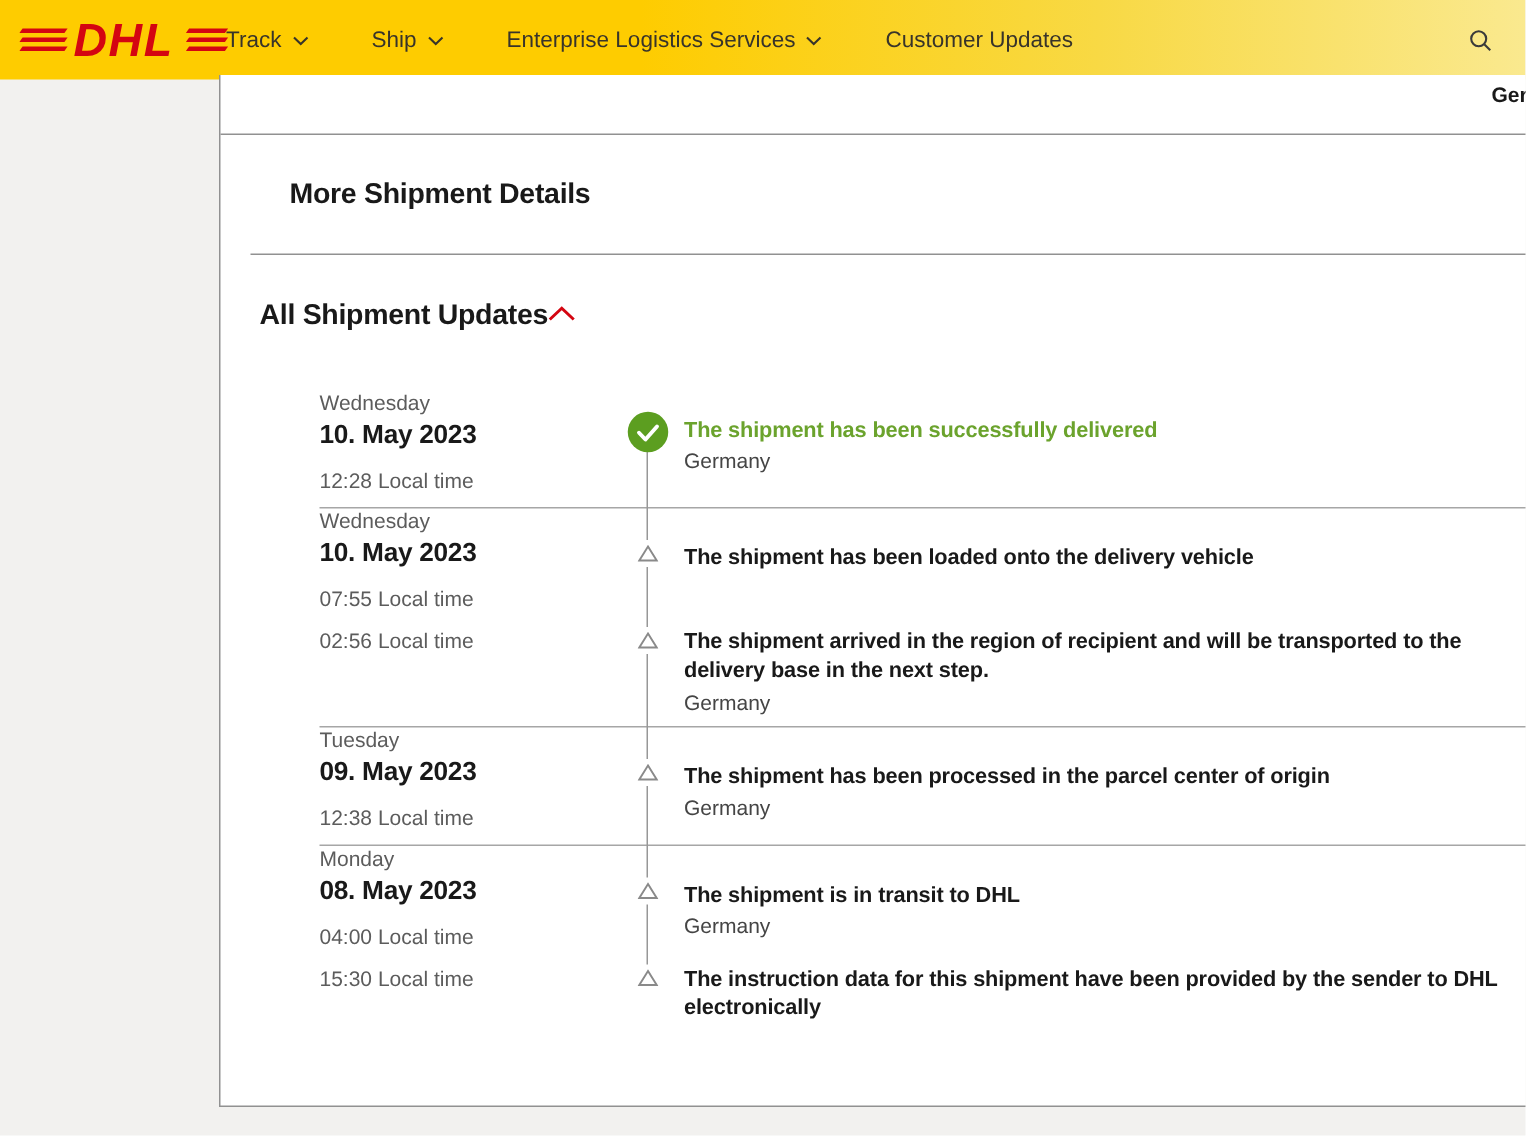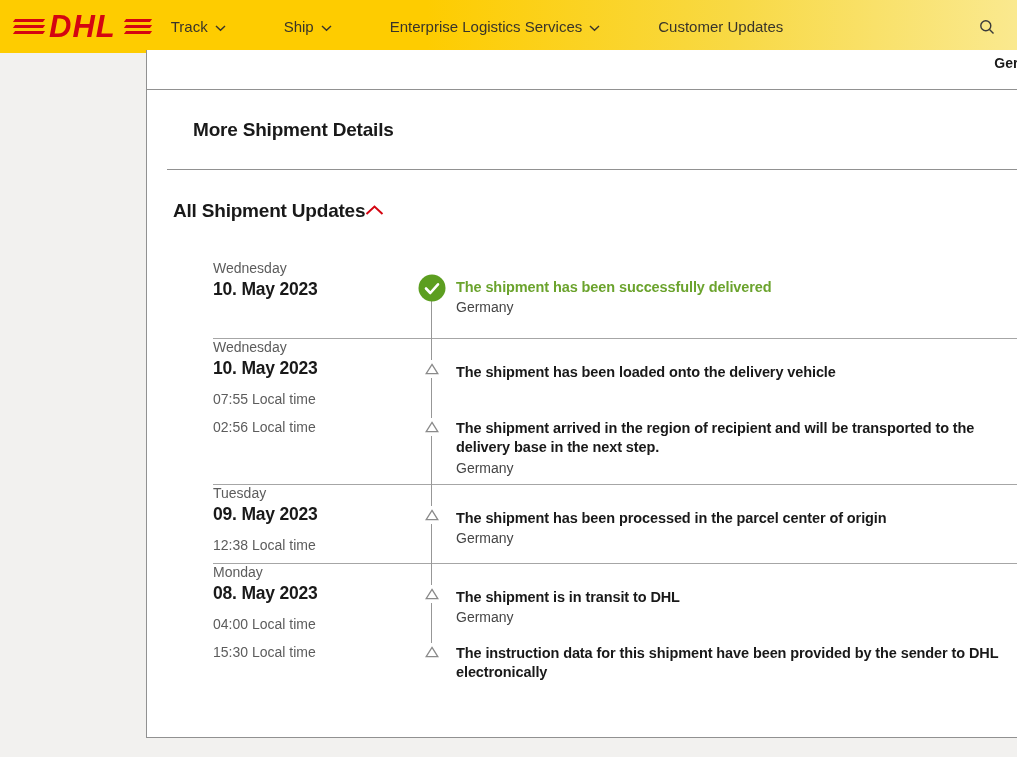--- a/index.html
+++ b/index.html
@@ -36,21 +36,21 @@
   .bars-left span { width: 30px; }
   .bars-right span { width: 26px; }
   .logo-text {
     font-style: italic;
     font-weight: 800;
     font-size: 31px;
     letter-spacing: 1px;
     line-height: 1;
     padding-right: 4px;
   }
-  .nav { display: flex; margin-left: 20px; gap: 58px; }
+  .nav { display: flex; gap: 42px; }
   .nav-item {
     display: flex;
     align-items: center;
     gap: 7px;
     font-size: 15px;
     color: #38342a;
     cursor: pointer;
     white-space: nowrap;
   }
   .search-btn { margin-left: auto; margin-right: 22px; cursor: pointer; display: flex; }
@@ -215,20 +215,21 @@
     </div>
 
     <div class="timeline">
       <div class="vline"></div>
 
       <div class="group">
         <div class="event first delivered">
           <div class="leftcol">
             <div class="day">Wednesday</div>
             <div class="date">10. May 2023</div>
+            <div class="time">12:28 Local time</div>
           </div>
           <div class="markercol">
             <span class="check-wrap">
               <svg width="28" height="28" viewBox="0 0 28 28">
                   <circle cx="14" cy="14" r="13.5" fill="#5c9e20"></circle>
                   <polyline points="8,14.5 12.3,19 20,10.3" fill="none" stroke="#ffffff" stroke-width="2.6" stroke-linecap="round" stroke-linejoin="round"></polyline>
                 </svg>
             </span>
           </div>
           <div class="msgcol">

